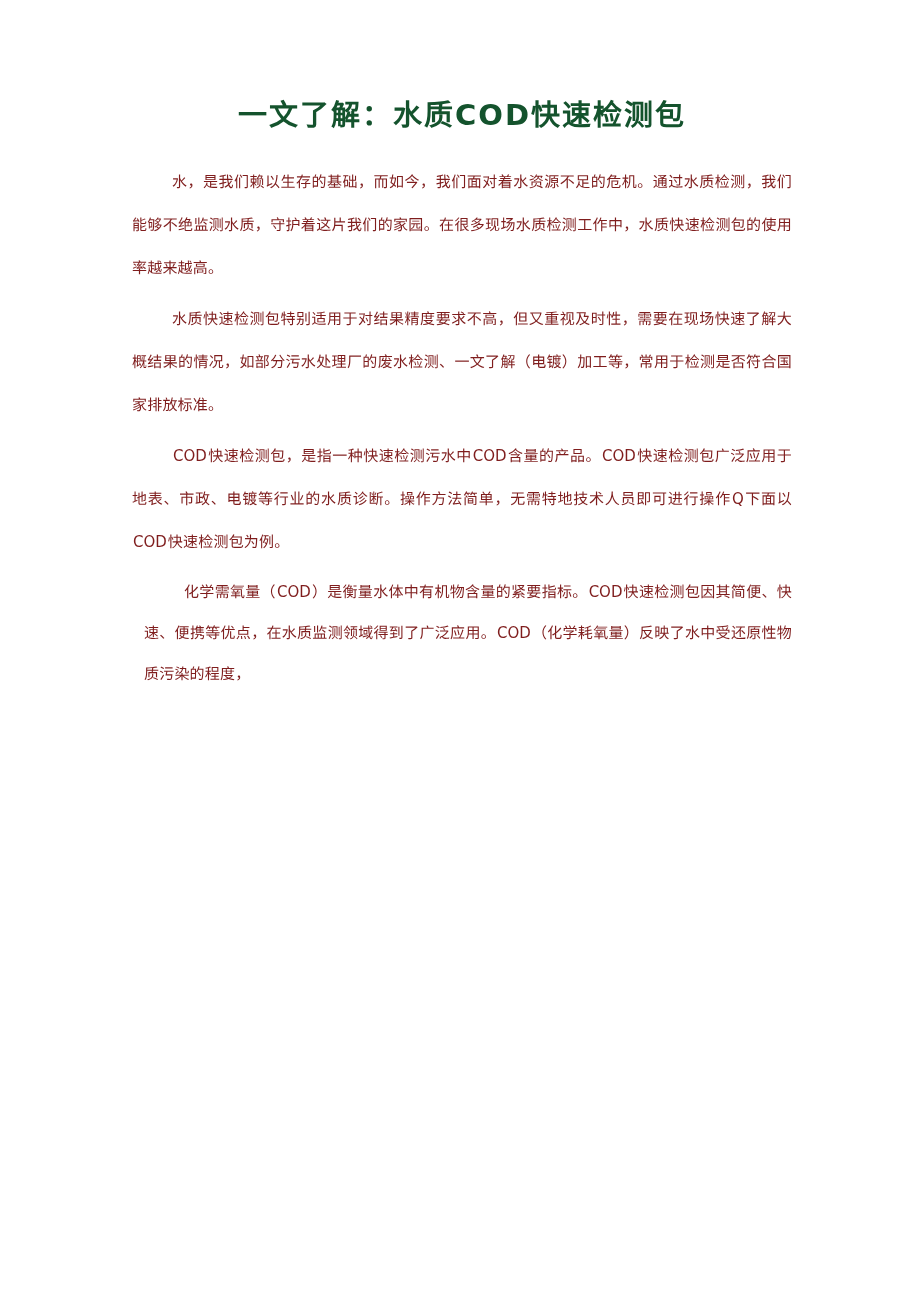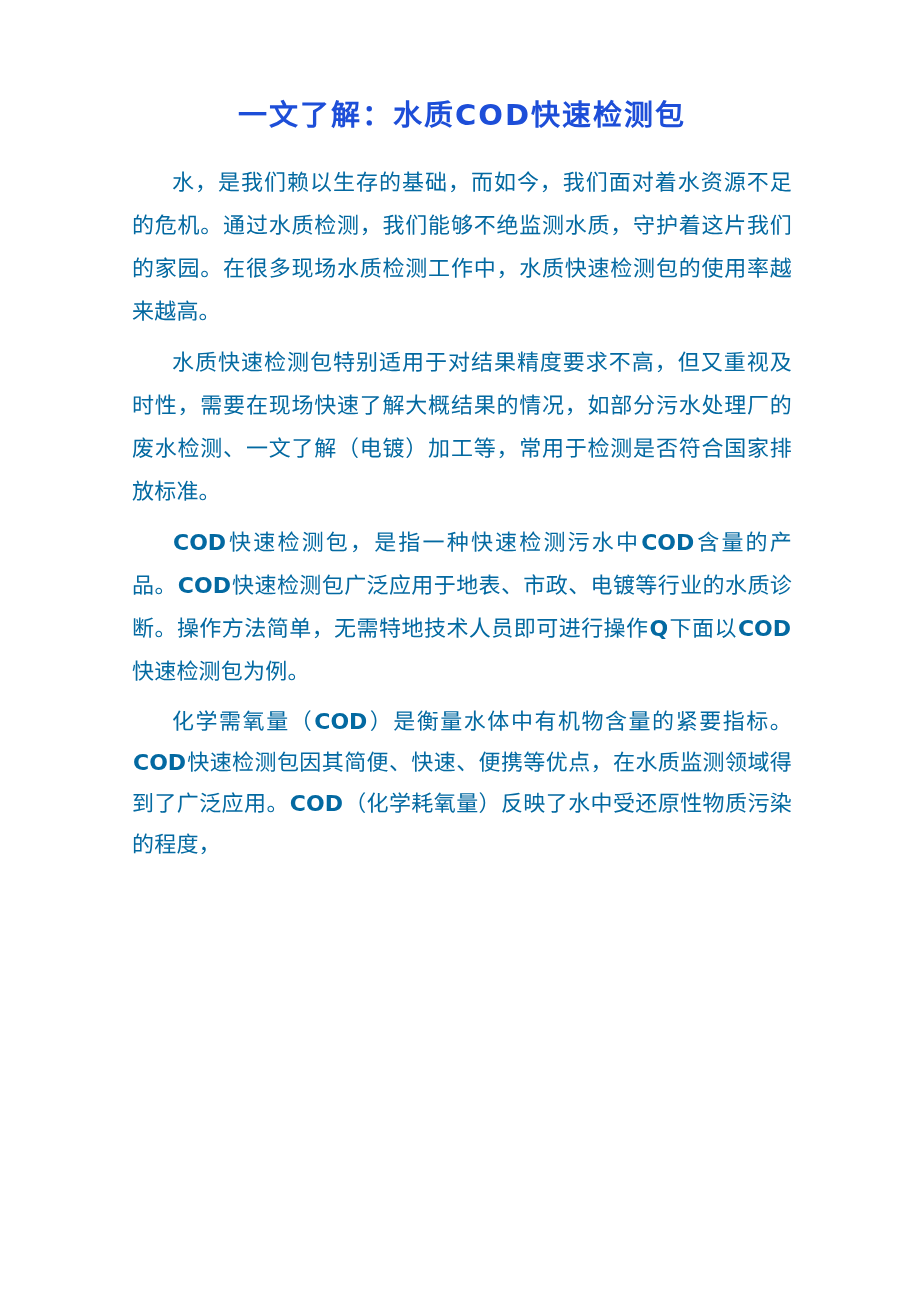--- a/index.html
+++ b/index.html
@@ -27,52 +27,53 @@
 
   .doc-title {
     margin: 0;
     padding-top: 96px;
     text-align: center;
     font-family: "DejaVu Sans", "Liberation Sans", sans-serif;
     font-size: 29px;
     font-weight: 700;
     letter-spacing: 2px;
     line-height: 1.35;
-    color: #1d4ed8;
+    color: #14532d;
     white-space: nowrap;
   }
 
   .body-block {
     margin-top: 26px;
   }
 
   p.para {
     margin: 0 0 8px 0;
     font-family: "DejaVu Sans", "Liberation Sans", sans-serif;
-    font-size: 22px;
+    font-size: 15px;
     font-weight: 400;
     line-height: 43px;
     text-align: justify;
     text-justify: inter-character;
     text-indent: 40px;
-    color: #0369a1;
+    color: #7f1d1d;
     letter-spacing: 0.2px;
   }
 
   p.para.tight {
     line-height: 41px;
+    margin-left: 12px;
   }
 
   p.para:last-child {
     margin-bottom: 0;
   }
 
   .latin {
     font-family: "DejaVu Sans", "Liberation Sans", sans-serif;
-    font-weight: 700;
+    font-weight: 400;
     letter-spacing: 0;
     padding: 0 1px;
   }
 </style>
 </head>
 <body>
 
 <div class="page">
 
   <h1 class="doc-title">一文了解：水质COD快速检测包</h1>

